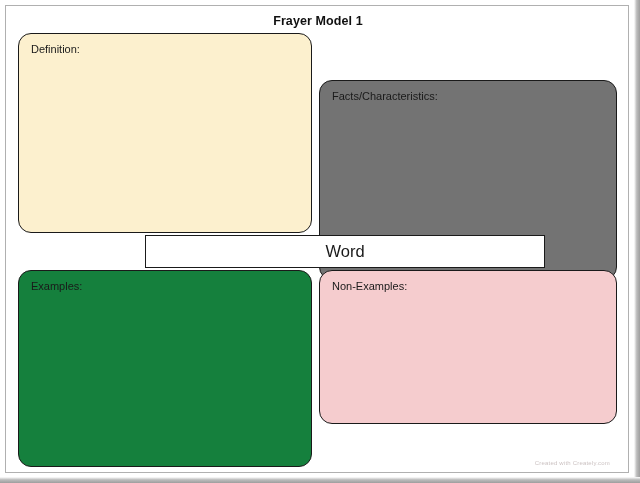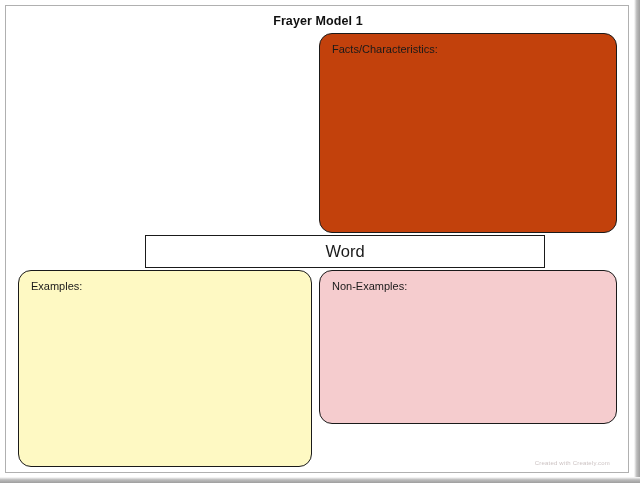--- a/index.html
+++ b/index.html
@@ -147,27 +147,31 @@
 </style>
 </head>
 <body>
 
 <div class="viewport">
 
   <div class="page">
 
     <div class="title">Frayer Model 1</div>
 
+    <div class="quad" id="quad-definition" style="background: rgb(252, 240, 206);">
+      <div class="quad-label">Definition:</div>
+      <div class="quad-body"></div>
+    </div>
 
-    <div class="quad" id="quad-facts" style="background: #c2410c;">
+    <div class="quad" id="quad-facts" style="background: #737373; margin-top: 47px;">
       <div class="quad-label">Facts/Characteristics:</div>
       <div class="quad-body"></div>
     </div>
 
-    <div class="quad" id="quad-examples" style="background: #fef9c3;">
+    <div class="quad" id="quad-examples" style="background: #15803d;">
       <div class="quad-label">Examples:</div>
       <div class="quad-body"></div>
     </div>
 
     <div class="quad" id="quad-nonexamples" style="background: rgb(245, 204, 206);">
       <div class="quad-label">Non-Examples:</div>
       <div class="quad-body"></div>
     </div>
 
     <div class="word-box">

